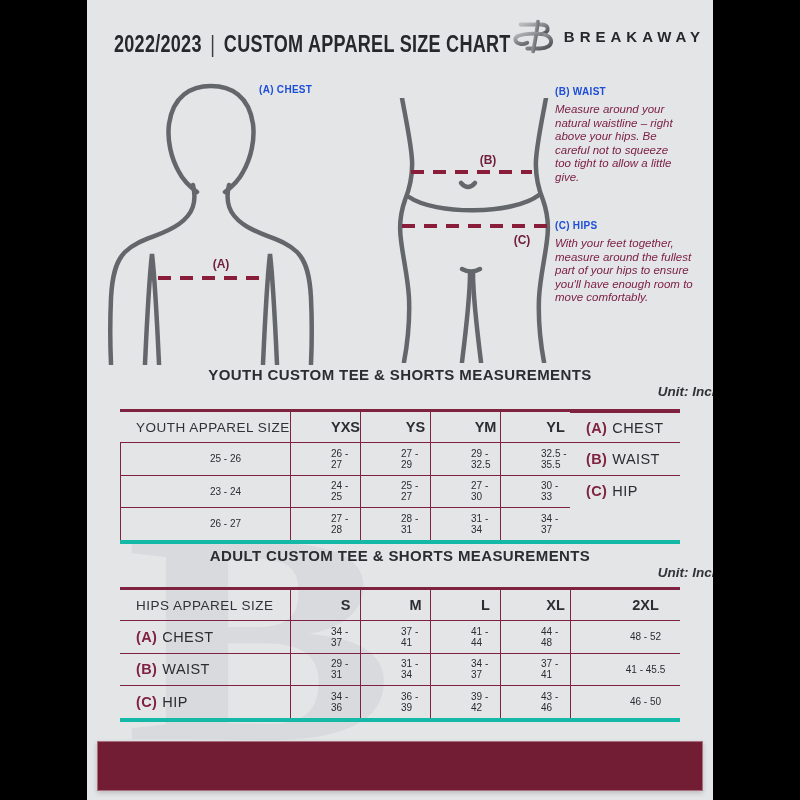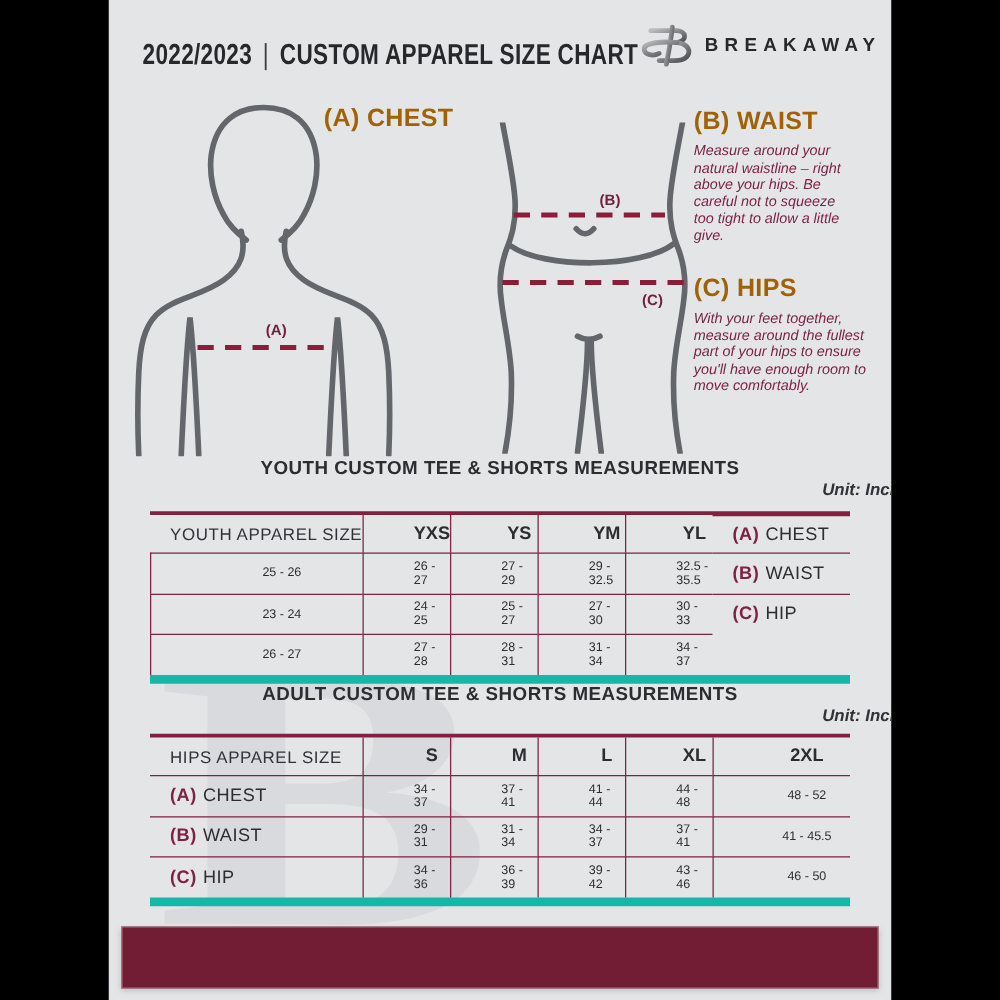--- a/index.html
+++ b/index.html
@@ -35,41 +35,41 @@
     font-size:15px;font-weight:bold;color:#26282c;letter-spacing:5px;
   }
   
   .fig-torso{position:absolute;left:18px;top:80px;z-index:1;}
   .fig-lower{position:absolute;left:298px;top:98px;z-index:1;}
   .body-line{fill:none;stroke:#63666a;stroke-width:4.5;stroke-linecap:round;}
   .dash-line{stroke:#8a1d3a;stroke-width:4;stroke-dasharray:13 9;}
   .diag-label{font-family:"Liberation Sans",sans-serif;font-size:12px;font-weight:bold;fill:#70203c;}
   
   .inst{position:absolute;z-index:2;}
-  .inst h3{margin:0 0 6px 0;font-size:20px;font-weight:bold;color:#a16207;letter-spacing:0.3px;}
+  .inst h3{margin:0 0 6px 0;font-size:10px;font-weight:bold;color:#1d4ed8;letter-spacing:0.3px;}
   .inst p{margin:0;font-size:11.5px;line-height:13.5px;font-style:italic;color:#7c2146;}
   .inst-chest{left:172px;top:84px;width:126px;}
   .inst-waist{left:468px;top:86px;width:132px;}
   .inst-hips{left:468px;top:220px;width:138px;}
   
   .tbl-title{
     position:absolute;left:0;width:626px;text-align:center;z-index:2;
     font-size:15px;font-weight:bold;color:#2b2d31;letter-spacing:0.4px;
   }
   .tbl-unit{
     position:absolute;left:0;width:648px;text-align:right;z-index:2;
     font-size:13.5px;font-weight:bold;font-style:italic;color:#303237;
   }
   .youth-title{top:366px;}  .youth-unit{top:384px;}
   .adult-title{top:547px;}  .adult-unit{top:565px;}
   .table{
     position:absolute;left:33px;width:560px;z-index:2;
     display:grid;grid-template-columns:170px 70px 70px 70px 70px 110px;
     grid-template-rows:30px 32.5px 32.5px 32.5px;
-    border-top:3px solid #7e2240;border-bottom:7px solid #14b8a6;
+    border-top:3px solid #7e2240;border-bottom:4px solid #14b8a6;
   }
   .youth-table{top:409px;}
   .adult-table{top:587px;}
   .cell{display:flex;align-items:center;justify-content:center;color:#2b2d31;}
   .bl{border-left:1.4px solid #7e2240;padding-left:40px;}
   .bt{border-top:1.4px solid #7e2240;}
   .size-label{justify-content:flex-start;padding-left:16px;font-size:13.5px;letter-spacing:0.5px;color:#2f3237;}
   .head{font-weight:bold;font-size:14.5px;}
   .rowlab{justify-content:flex-start;padding-left:16px;font-size:14.5px;letter-spacing:0.4px;}
   .pre{color:#7e2240;font-weight:bold;margin-right:5px;}

